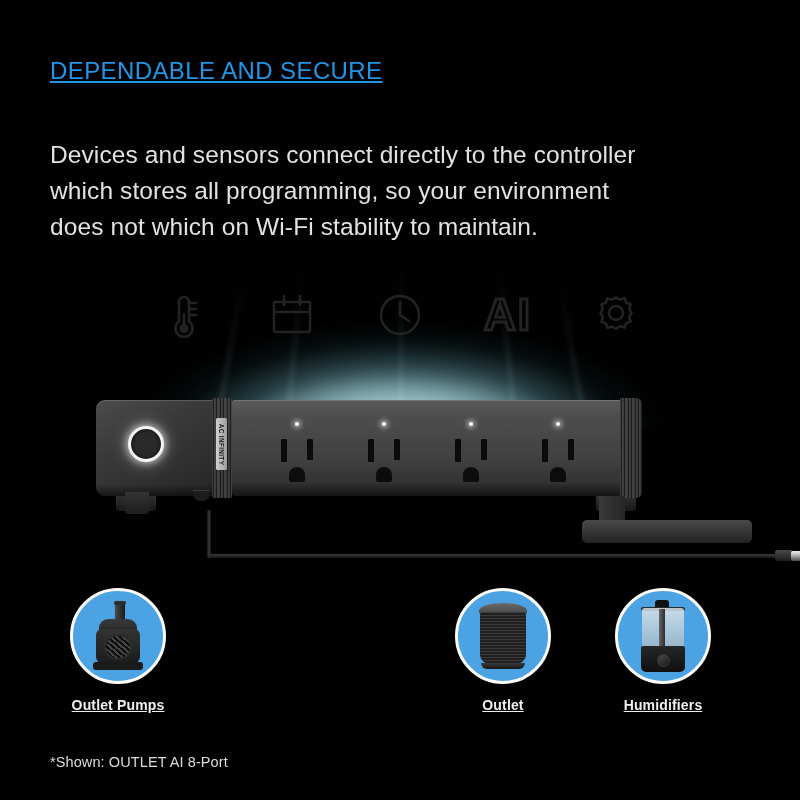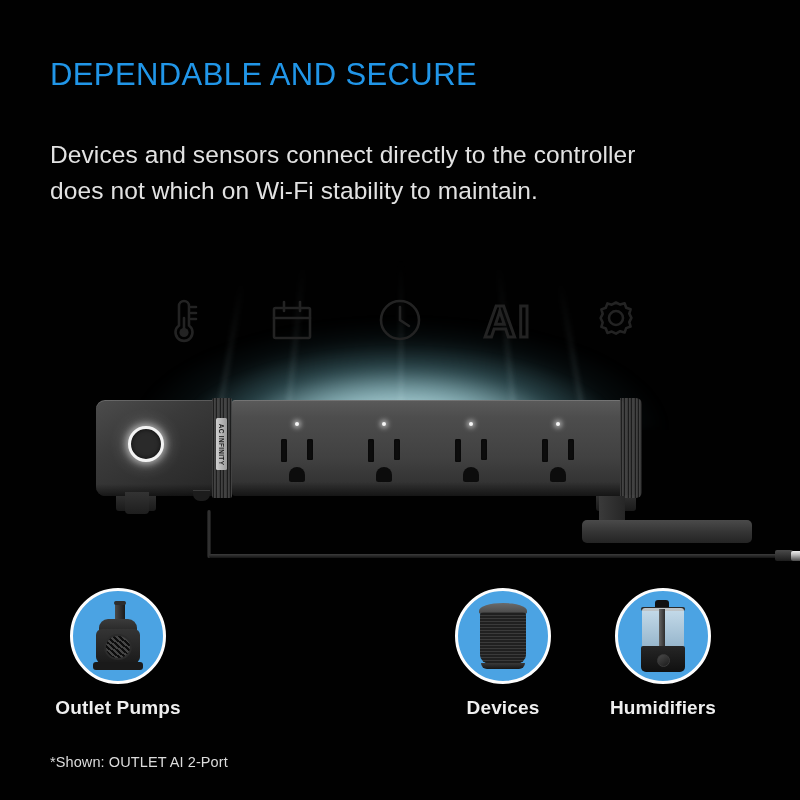--- a/index.html
+++ b/index.html
@@ -25,25 +25,26 @@
     height: 800px;
     background: #010101;
     overflow: hidden;
   }
 
   
   .headline {
     position: absolute;
     left: 50px;
     top: 57px;
-    font-size: 31px;
+    font-size: 24px;
     letter-spacing: 0.4px;
     font-weight: 400;
     color: #2196e8;
     white-space: nowrap;
+    text-decoration: underline;
   }
 
   .body-copy {
     position: absolute;
     left: 50px;
     top: 137px;
     width: 730px;
     font-size: 24.5px;
     line-height: 36px;
     font-weight: 300;
@@ -110,21 +111,21 @@
     height: 62px;
     display: flex;
     align-items: center;
     justify-content: center;
     gap: 50px;
   }
   .feat {
     width: 58px;
     height: 58px;
     display: flex;
-    align-items: flex-end;
+    align-items: center;
     justify-content: center;
     color: #232323;
   }
   .feat svg { display: block; }
   .ai-mark {
     font-size: 44px;
     font-weight: 700;
     letter-spacing: 2px;
     color: transparent;
     -webkit-text-stroke: 3px #232323;
@@ -385,24 +386,25 @@
     background: #4ba3e3;
     border: 3px solid #fdfdfd;
     position: relative;
     overflow: hidden;
     display: flex;
     align-items: center;
     justify-content: center;
   }
   .cat .cat-label {
     margin-top: 13px;
-    font-size: 19px;
+    font-size: 14px;
     font-weight: 600;
     color: #efefef;
     letter-spacing: 0.15px;
+    text-decoration: underline;
   }
 
   
   .art-pump { position: relative; width: 54px; height: 70px; }
   .art-pump .spout {
     position: absolute; left: 24px; top: 0;
     width: 10px; height: 22px;
     background: linear-gradient(to right, #4a4a4a, #1a1a1a);
     border-radius: 2px;
   }
@@ -530,20 +532,21 @@
 </style>
 </head>
 <body>
 
 <div class="stage">
 
   <div class="headline">DEPENDABLE AND SECURE</div>
 
   <div class="body-copy">
     <div>Devices and sensors connect directly to the controller</div>
+    <div>which stores all programming, so your environment</div>
     <div>does not which on Wi-Fi stability to maintain.</div>
   </div>
 
   <div class="beam-wrap">
     <div class="beam"></div>
     <div class="beam-core"></div>
     <div class="ray" style="left:215px; height:150px; transform:rotate(10deg);"></div>
     <div class="ray" style="left:285px; height:165px; transform:rotate(6deg);"></div>
     <div class="ray" style="left:400px; height:172px; transform:rotate(0deg);"></div>
     <div class="ray" style="left:515px; height:165px; transform:rotate(-6deg);"></div>
@@ -668,34 +671,34 @@
 
 
     <div class="cat" style="left:428px;">
       <div class="bubble">
         <div class="art-heat">
           <div class="lid"></div>
           <div class="drum"></div>
           <div class="base"></div>
         </div>
       </div>
-      <div class="cat-label">Devices</div>
+      <div class="cat-label">Outlet</div>
     </div>
 
     <div class="cat" style="left:588px;">
       <div class="bubble">
         <div class="art-hum">
           <div class="cap"></div>
           <div class="rim"></div>
           <div class="tank"></div>
           <div class="tube"></div>
           <div class="base"></div>
           <div class="dial"></div>
         </div>
       </div>
       <div class="cat-label">Humidifiers</div>
     </div>
 
   </div>
 
-  <div class="footnote">*Shown: OUTLET AI 2-Port</div>
+  <div class="footnote">*Shown: OUTLET AI 8-Port</div>
 
 </div>
 
 </body></html>

